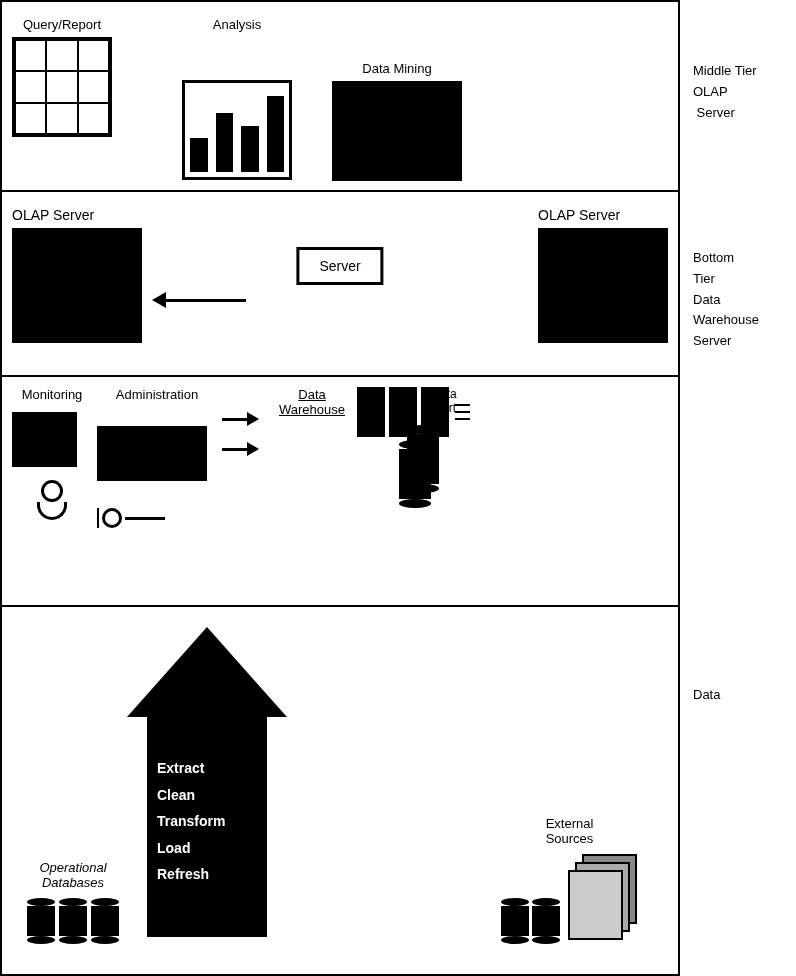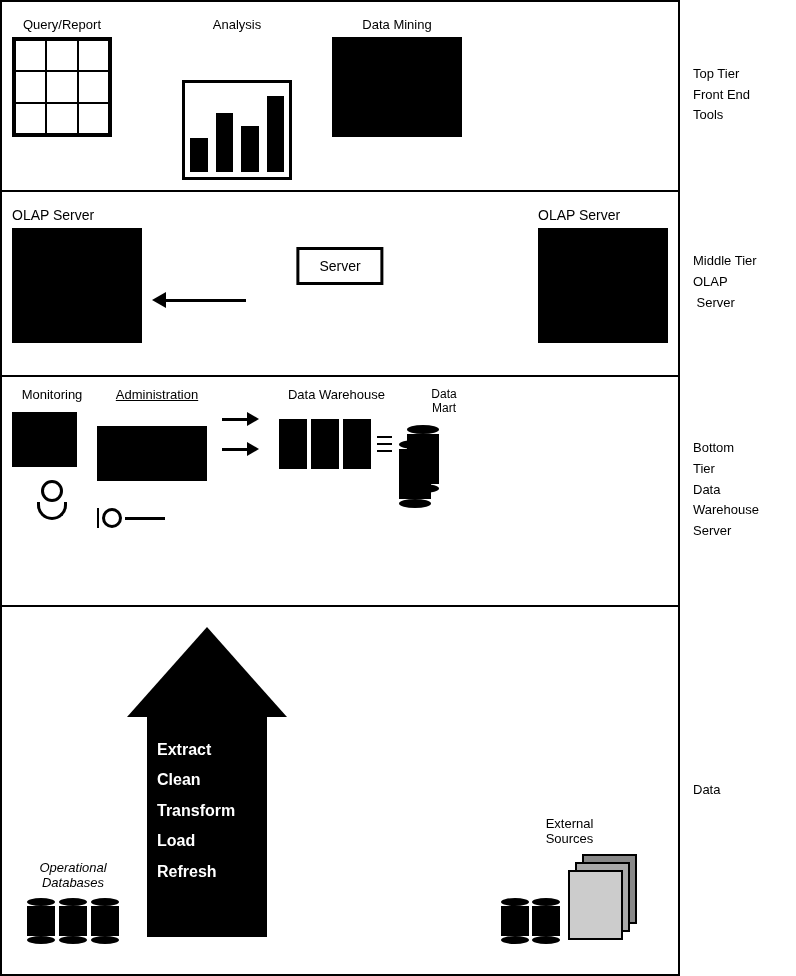--- a/index.html
+++ b/index.html
@@ -451,29 +451,29 @@
       flex-direction: column;
       gap: 5px;
       width: 80px;
     }
 
     .admin-col {
       display: flex;
       flex-direction: column;
       gap: 19px;
       width: 120px;
-      text-decoration: underline;
     }
 
     .dw-main-col {
       display: flex;
-      flex-direction: column;
+      flex-direction: row;
       gap: 12px;
       width: 130px;
       padding-left: 15px;
+      text-decoration: underline;
     }
 
     .dm-col {
       display: flex;
       flex-direction: column;
       gap: 5px;
       width: 90px;
     }
 
     .dw-boxes-row {
@@ -575,21 +575,21 @@
         <div class="tool-item" style="margin-left:50px;gap:43px;">
           <span class="tool-label">Analysis</span>
           <div class="bar-chart-icon">
             <div class="bar" style="height: 40%;"></div>
             <div class="bar" style="height: 70%;"></div>
             <div class="bar" style="height: 55%;"></div>
             <div class="bar" style="height: 90%;"></div>
           </div>
         </div>
 
-        <div class="tool-item" style="margin-left:20px;">
+        <div class="tool-item" style="margin-left:20px;margin-top:44px;">
           <span class="tool-label">Data Mining</span>
           <div class="black-box-large"></div>
         </div>
 
       </div>
     </div>
 
     <div class="tier-middle">
       <div class="middle-content">
 
@@ -692,21 +692,21 @@
 
       </div>
     </div>
 
     <div class="tier-data">
       <div class="data-tier-content">
 
         <div class="big-arrow-container" style="left:115px; top:10px;">
           <div class="arrow-head-up"></div>
           <div class="arrow-body" style="width:120px; height:220px; position:relative;">
-            <div class="arrow-text" style="top:18px; left:10px; font-size:16px; line-height:1.9; white-space:pre-line;">Extract
+            <div class="arrow-text" style="top:38px; left:10px; font-size:14px; line-height:1.9; white-space:pre-line;">Extract
 Clean
 Transform
 Load
 Refresh</div>
           </div>
         </div>
 
         <div class="op-db-section" style="left:15px; bottom:20px;">
           <div class="op-db-label" style="text-align:center; white-space:pre-line;">Operational
 Databases</div>
@@ -755,23 +755,20 @@
           </div>
         </div>
 
       </div>
     </div>
 
   </div>
 
   <div class="labels-area">
 
-    <div class="label-tier-top">
-      <span class="tier-label">Top Tier<br>Front End Tools</span>
-    </div>
 
     <div class="label-tier-middle">
       <span class="tier-label">Middle Tier<br>OLAP<br>&nbsp;Server</span>
     </div>
 
     <div class="label-tier-bottom">
       <span class="tier-label">Bottom<br>Tier<br>Data<br>Warehouse<br>Server</span>
     </div>
 
     <div class="label-tier-data">

